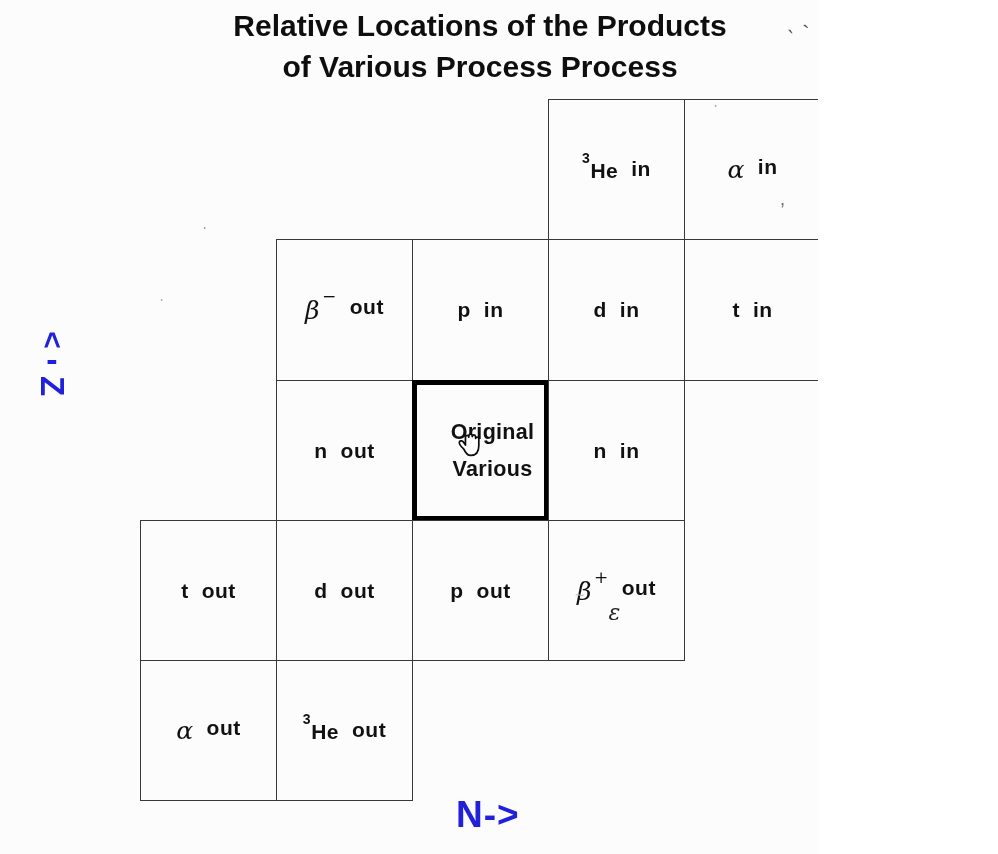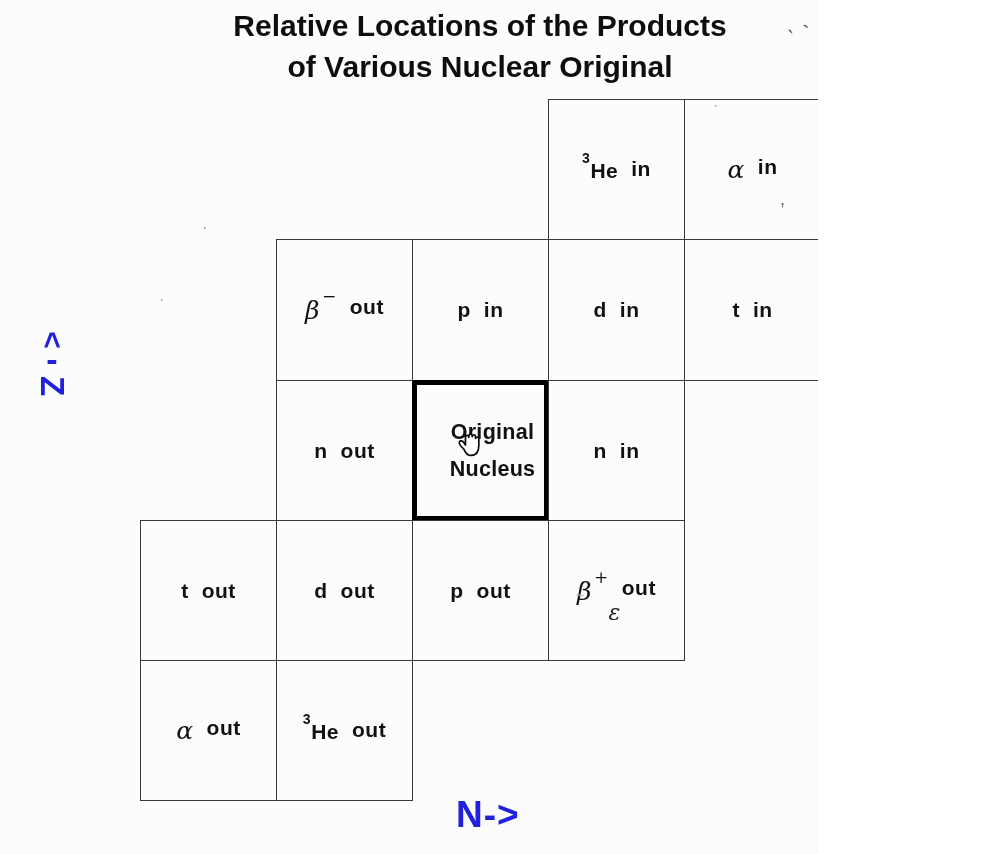--- a/index.html
+++ b/index.html
@@ -39,21 +39,21 @@
   .mark{position:absolute;color:#555;font-size:22px;line-height:1;pointer-events:none;}
   .mark.faint{color:#aaa;font-size:16px;}
 </style>
 </head>
 <body>
 
 <div id="stage">
 
   <div class="title">
     <div>Relative Locations of the Products</div>
-    <div>of Various Nuclear Original</div>
+    <div>of Various Process Process</div>
   </div>
 
   <div class="cell" style="left:548px;top:99px;width:137px;height:141px;">
     <span class="label">
         <span class="sym"><sup class="presup">3</sup><span>He</span></span>
         <span class="word">in</span>
       </span>
   </div>
 
   <div class="cell" style="left:684px;top:99px;width:137px;height:141px;">
@@ -93,21 +93,21 @@
 
   <div class="cell" style="left:276px;top:380px;width:137px;height:141px;">
     <span class="label">
         <span class="sym"><span>n</span></span>
         <span class="word">out</span>
       </span>
   </div>
 
   <div class="cell center-cell" style="left:412px;top:380px;width:137px;height:141px;">
     <span class="cline">Original</span>
-    <span class="cline">Nucleus</span>
+    <span class="cline">Various</span>
   </div>
 
   <div class="cell" style="left:548px;top:380px;width:137px;height:141px;">
     <span class="label">
         <span class="sym"><span>n</span></span>
         <span class="word">in</span>
       </span>
   </div>
 
   <div class="cell" style="left:140px;top:520px;width:137px;height:141px;">

